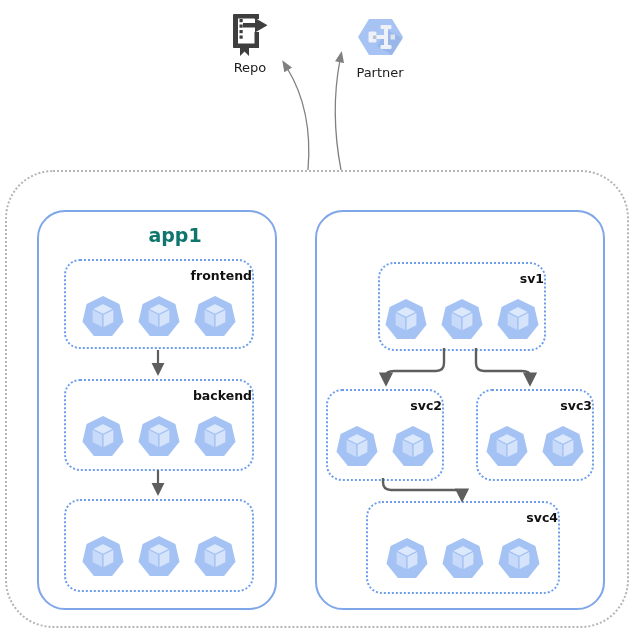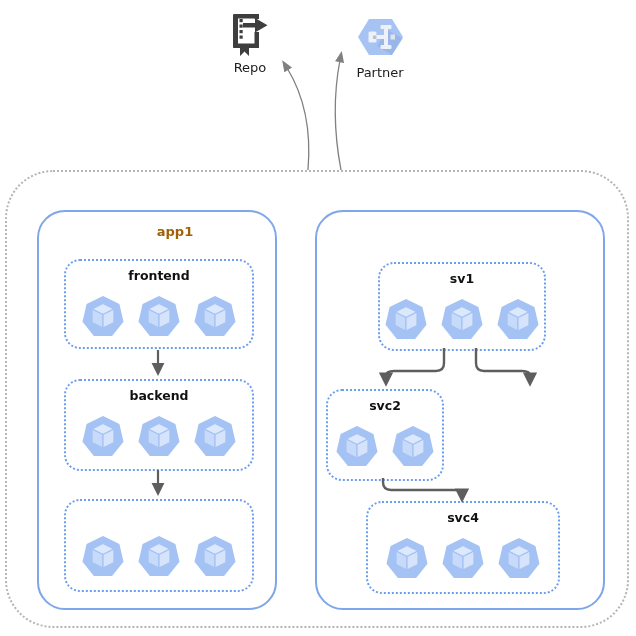--- a/index.html
+++ b/index.html
@@ -14,26 +14,26 @@
   
   .cluster{position:absolute;left:5px;top:170px;width:624px;height:458px;
            border:2px dotted var(--outer-border,#b5b5b5);border-radius:48px;box-sizing:border-box;}
   .cluster-label{position:absolute;top:8px;left:0;right:0;text-align:center;
                  font-size:14.5px;font-weight:bold;color:var(--dev-label,#1440c8);}
 
   
   .app{position:absolute;top:38px;width:240px;height:400px;box-sizing:border-box;
        border:2px solid var(--app-border,#7ea6e8);border-radius:28px;background:#ffffff;}
   .app-label{position:absolute;top:12px;left:0;right:0;text-align:center;
-             font-size:13px;font-weight:bold;color:#a16207;padding-left:36px;}
+             font-size:19px;font-weight:bold;color:#0f766e;padding-left:36px;}
 
   
   .service{position:absolute;box-sizing:border-box;
            border:2px dotted var(--service-border,#6d9eeb);border-radius:16px;background:#ffffff;}
-  .service-label{position:absolute;top:7px;left:0;right:0;text-align:center;
+  .service-label{position:absolute;top:7px;left:0;right:0;text-align:right;
                  font-size:12.5px;font-weight:bold;color:#111111;}
   .pod-row{position:absolute;top:33px;left:0;right:0;display:flex;
            justify-content:center;gap:12px;}
   .pod{display:block;}
 
   
   .overlay{position:absolute;inset:0;pointer-events:none;}
 </style>
 </head>
 <body>
@@ -200,20 +200,38 @@
 
   <svg class="pod" width="44" height="44" viewBox="0 0 44 44">
     <polygon points="22,2 38.4,9.9 42.5,27.7 31.1,41.9 12.9,41.9 1.5,27.7 5.6,9.9" fill="#a4c2f4"></polygon>
     <polygon points="22,9.5 33,15 22,20.5 11,15" fill="#dce8fc" stroke="#a4c2f4" stroke-width="1.2"></polygon>
     <polygon points="11,15 22,20.5 22,34 11,28.5" fill="#c7dafa" stroke="#a4c2f4" stroke-width="1.2"></polygon>
     <polygon points="33,15 22,20.5 22,34 33,28.5" fill="#d5e3fb" stroke="#a4c2f4" stroke-width="1.2"></polygon>
   </svg>
 </div>
       </div>
 
+      <div class="service" style="left:159px;top:177px;width:118px;height:92px;">
+        <div class="service-label">svc3</div>
+        <div class="pod-row">
+  <svg class="pod" width="44" height="44" viewBox="0 0 44 44">
+    <polygon points="22,2 38.4,9.9 42.5,27.7 31.1,41.9 12.9,41.9 1.5,27.7 5.6,9.9" fill="#a4c2f4"></polygon>
+    <polygon points="22,9.5 33,15 22,20.5 11,15" fill="#dce8fc" stroke="#a4c2f4" stroke-width="1.2"></polygon>
+    <polygon points="11,15 22,20.5 22,34 11,28.5" fill="#c7dafa" stroke="#a4c2f4" stroke-width="1.2"></polygon>
+    <polygon points="33,15 22,20.5 22,34 33,28.5" fill="#d5e3fb" stroke="#a4c2f4" stroke-width="1.2"></polygon>
+  </svg>
+
+  <svg class="pod" width="44" height="44" viewBox="0 0 44 44">
+    <polygon points="22,2 38.4,9.9 42.5,27.7 31.1,41.9 12.9,41.9 1.5,27.7 5.6,9.9" fill="#a4c2f4"></polygon>
+    <polygon points="22,9.5 33,15 22,20.5 11,15" fill="#dce8fc" stroke="#a4c2f4" stroke-width="1.2"></polygon>
+    <polygon points="11,15 22,20.5 22,34 11,28.5" fill="#c7dafa" stroke="#a4c2f4" stroke-width="1.2"></polygon>
+    <polygon points="33,15 22,20.5 22,34 33,28.5" fill="#d5e3fb" stroke="#a4c2f4" stroke-width="1.2"></polygon>
+  </svg>
+</div>
+      </div>
 
       <div class="service" style="left:49px;top:289px;width:194px;height:93px;">
         <div class="service-label">svc4</div>
         <div class="pod-row">
   <svg class="pod" width="44" height="44" viewBox="0 0 44 44">
     <polygon points="22,2 38.4,9.9 42.5,27.7 31.1,41.9 12.9,41.9 1.5,27.7 5.6,9.9" fill="#a4c2f4"></polygon>
     <polygon points="22,9.5 33,15 22,20.5 11,15" fill="#dce8fc" stroke="#a4c2f4" stroke-width="1.2"></polygon>
     <polygon points="11,15 22,20.5 22,34 11,28.5" fill="#c7dafa" stroke="#a4c2f4" stroke-width="1.2"></polygon>
     <polygon points="33,15 22,20.5 22,34 33,28.5" fill="#d5e3fb" stroke="#a4c2f4" stroke-width="1.2"></polygon>
   </svg>

